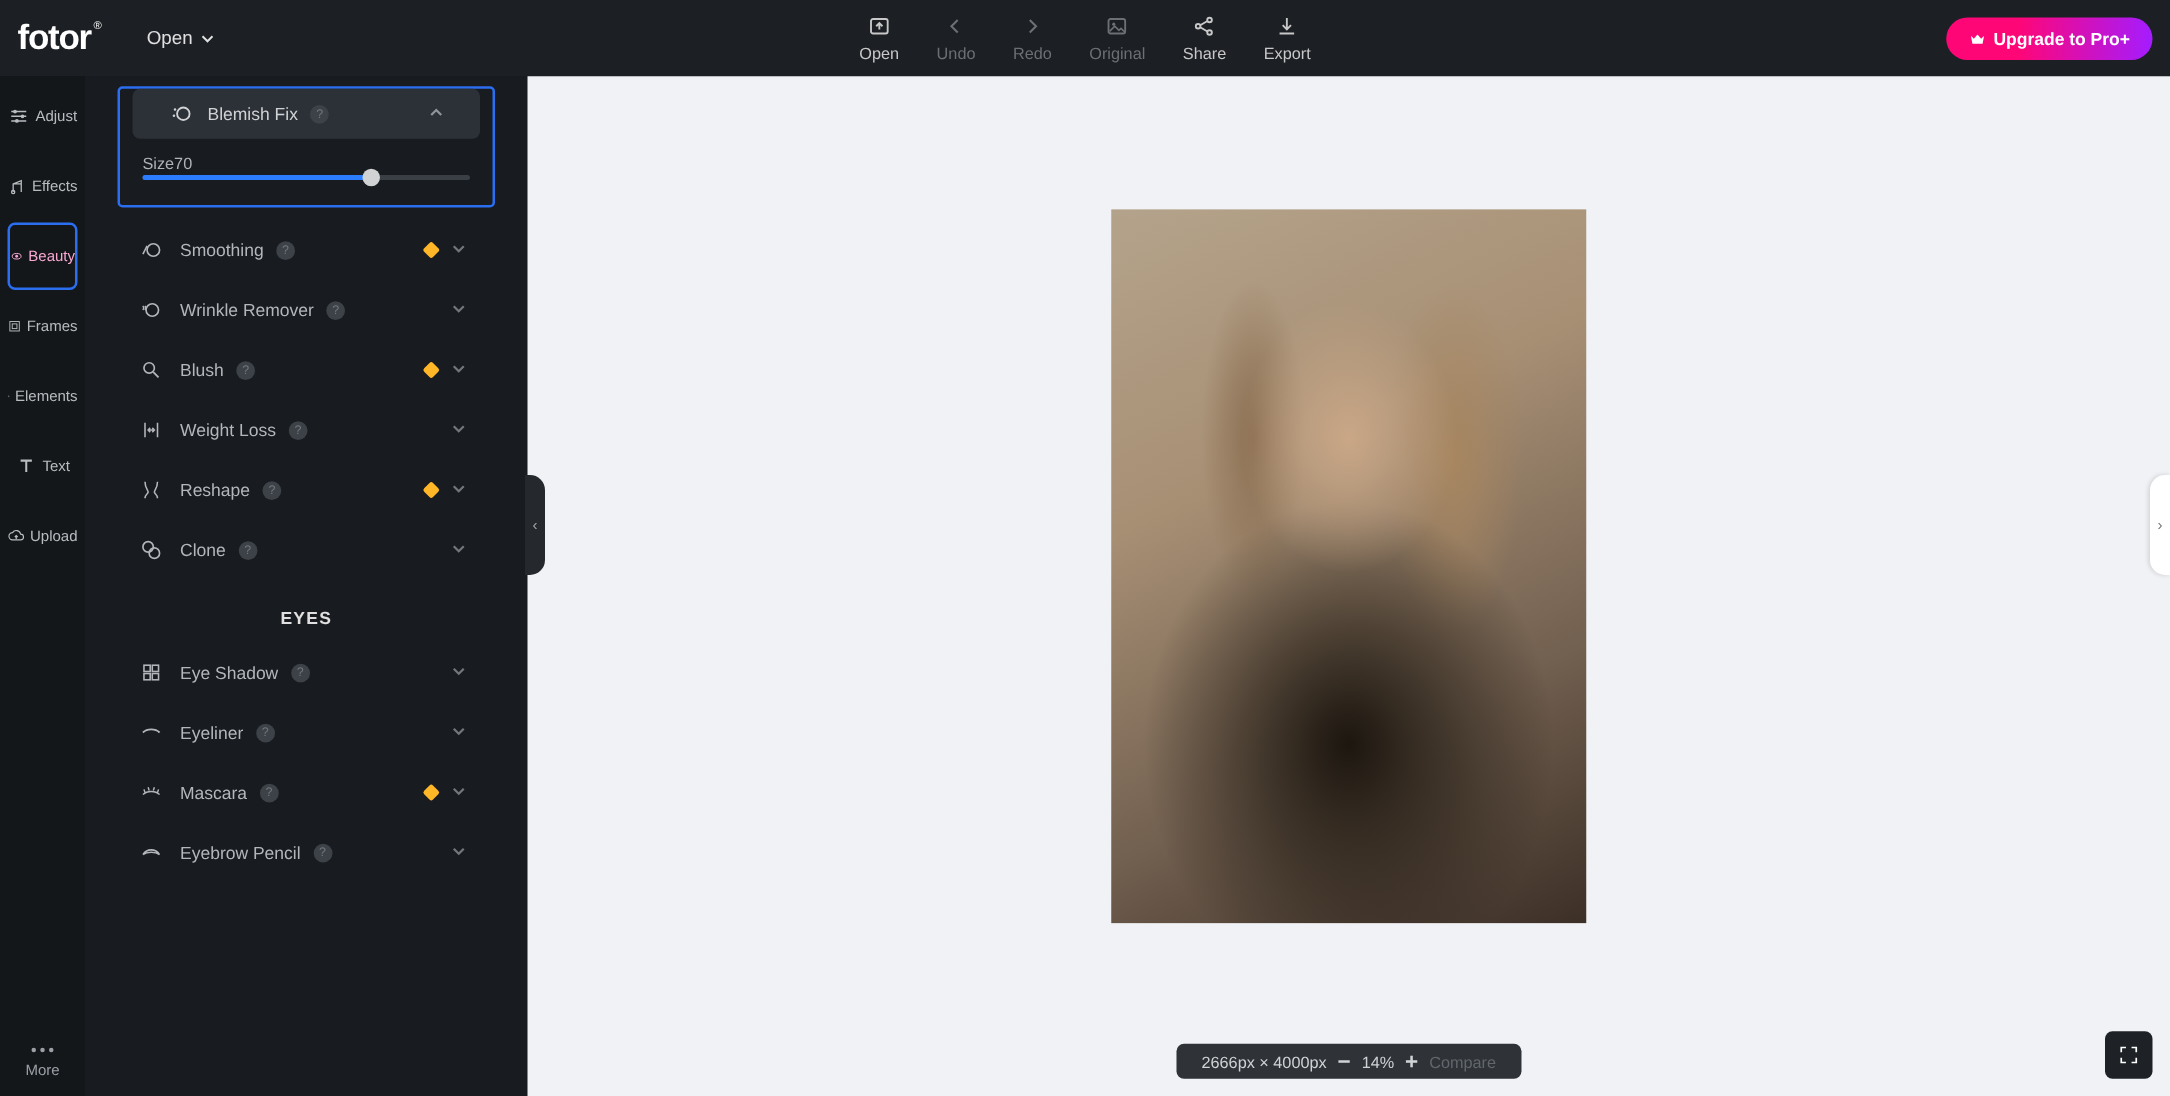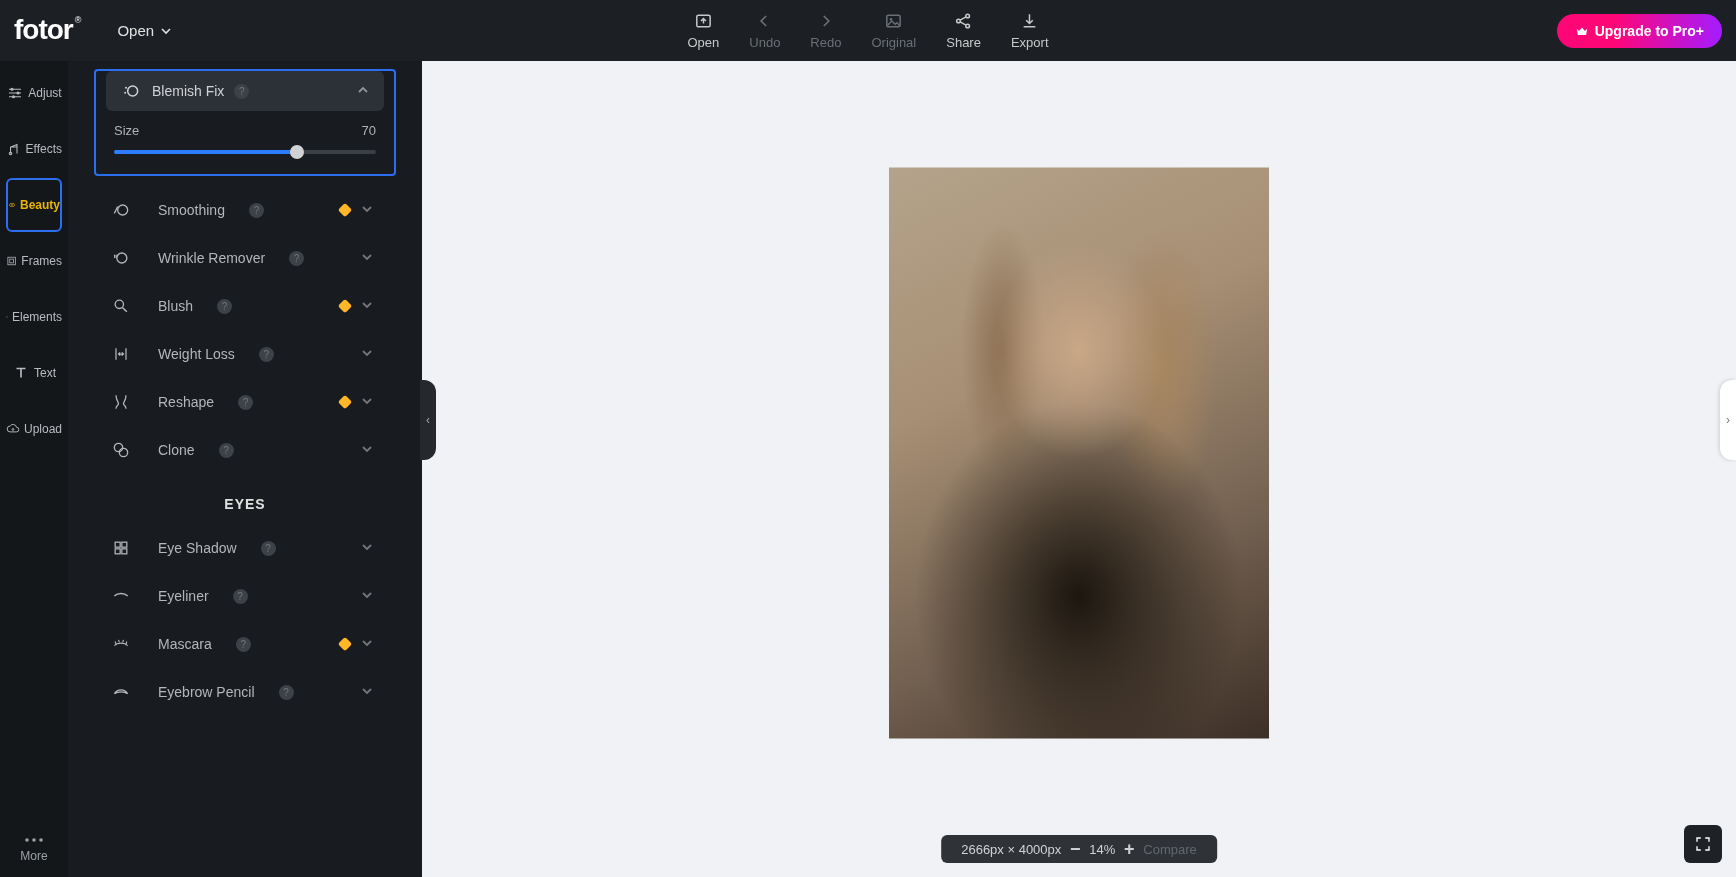--- a/index.html
+++ b/index.html
@@ -114,22 +114,21 @@
     gap:4px;
     height:54px;
     margin:1px 6px;
     border-radius:6px;
     font-size:12px;
     color:#b8bcc0;
     cursor:pointer;
   }
   .nav-item.active {
     border:2px solid var(--highlight);
-    color:#eab308;
-    font-weight:bold;
+    color:#f9a8d4;
   }
   .nav-item svg { width:18px; height:18px; }
   .nav-more {
     margin-top:auto;
     margin-bottom:14px;
     display:flex;
     flex-direction:column;
     align-items:center;
     gap:4px;
     color:var(--text-dim);
@@ -160,21 +159,21 @@
     font-size:14px;
     font-weight:700;
     letter-spacing:1px;
     padding:14px 0 12px;
     color:#e0e0e0;
   }
   .tool-row {
     display:flex;
     align-items:center;
     height:40px;
-    padding:0 14px;
+    padding:0 28px;
     gap:10px;
     font-size:14px;
     color:#d0d2d4;
     cursor:pointer;
     border-radius:6px;
     margin:0 2px;
   }
   .tool-row.expanded {
     background: var(--bg-panel-lighter);
     margin:0 10px;
@@ -189,36 +188,36 @@
     justify-content:center;
     font-size:10px;
     color:#72777d;
   }
   .tool-row .chev { margin-left:auto; color:#8e949a; }
   .list-tool {
     display:flex;
     align-items:center;
     height:48px;
     padding:0 22px 0 14px;
-    gap:24px;
+    gap:10px;
     font-size:14px;
     color:#b3b6ba;
     cursor:pointer;
     margin:0 26px;
   }
   .list-tool .icon { width:26px; display:flex; justify-content:center; }
   .list-tool .chev { margin-left:auto; color:#72777d; }
   .list-tool .diamond {
     width:10px; height:10px;
     background:#ffb627;
     transform:rotate(45deg);
     border-radius:2px;
   }
   .slider-group { padding:12px 18px 6px; }
-  .slider-labels { display:flex; justify-content:space-between; font-size:13px; color:#b0b3b7; margin-bottom:12px; }
+  .slider-labels { display:flex; font-size:13px; color:#b0b3b7; margin-bottom:2px; }
   .slider-track {
     position:relative;
     height:4px;
     background:#3a3f45;
     border-radius:2px;
   }
   .slider-fill {
     position:absolute; left:0; top:0; bottom:0;
     background:var(--accent);
     border-radius:2px;

